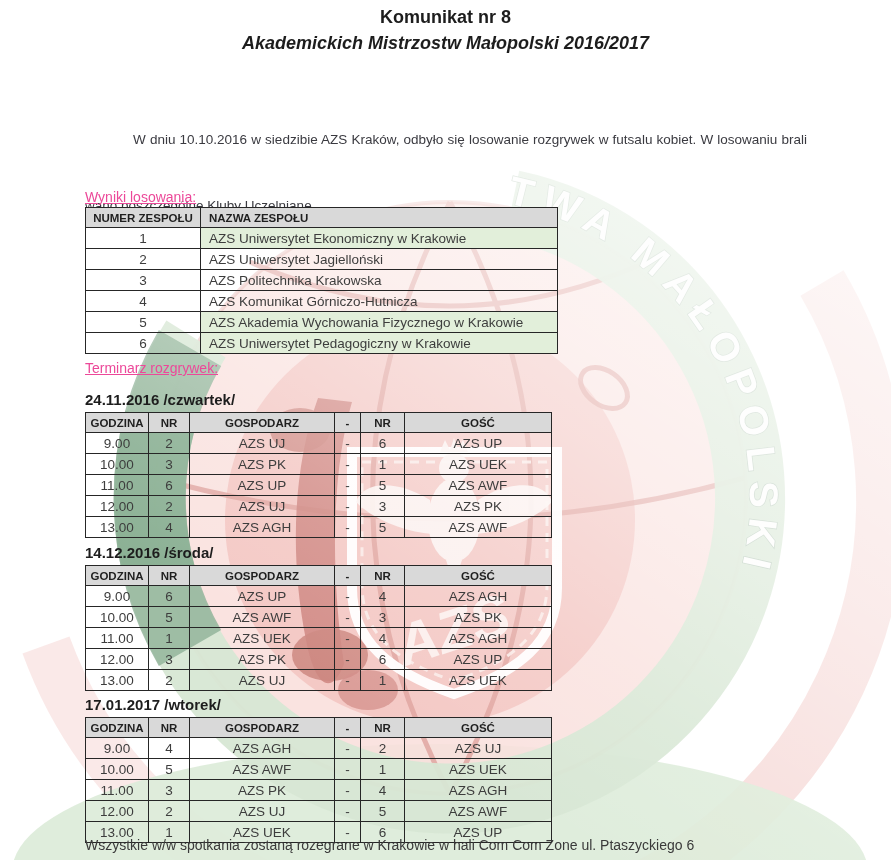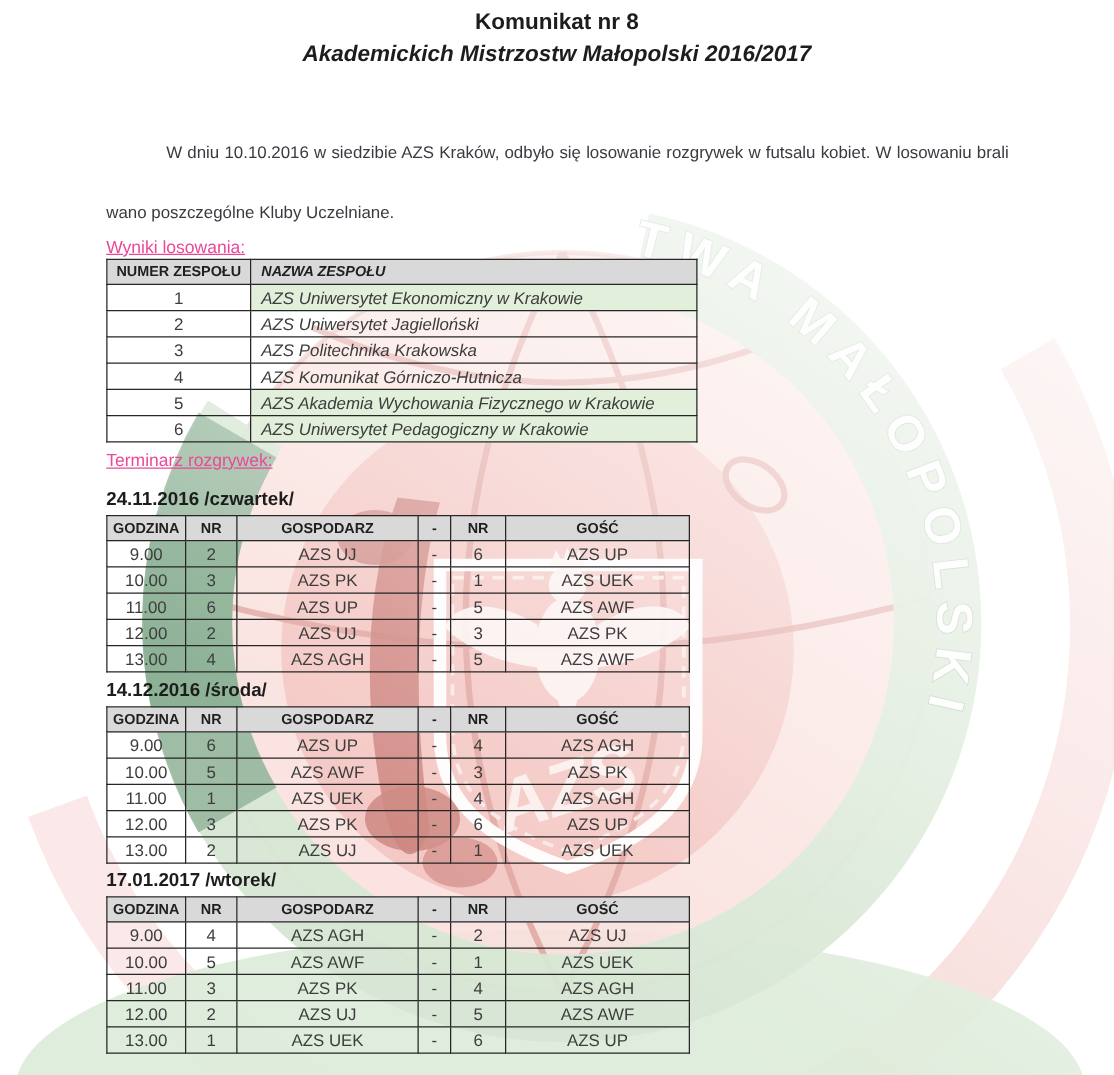--- a/index.html
+++ b/index.html
@@ -10,37 +10,37 @@
     color:#3c3c3c;
   }
   #watermark{position:absolute;left:0;top:0;width:891px;height:860px;z-index:0;}
   #content{position:absolute;left:0;top:0;width:891px;height:860px;z-index:1;}
 
   .title{position:absolute;left:0;width:891px;text-align:center;font-weight:bold;color:#1d1d1d;font-size:18px;line-height:24px;}
   #title1{top:5px;}
   #title2{top:31px;font-style:italic;}
 
   #intro{position:absolute;left:85px;top:110px;width:722px;font-size:13.5px;line-height:24px;color:#3a3a40;}
-  .intro-line{display:block;text-align:justify;white-space:normal;}
+  .intro-line{display:block;text-align:justify;white-space:normal;margin-top:18px;}
   .intro-line::after{content:"";display:inline-block;width:100%;height:0;}
   .intro-line:first-child{text-indent:48px;}
   .intro-line:last-child{text-align:left;}
   .intro-line:last-child::after{content:none;}
 
   .ulabel{position:absolute;left:85px;font-size:14px;color:#ec4899;text-decoration:underline;}
   #results-label{top:189px;}
   #schedule-label{top:360px;}
 
   table{border-collapse:collapse;table-layout:fixed;}
   table, th, td{border:1px solid #262626;}
   th{background:#d9d9d9;font-size:11.5px;font-weight:bold;color:#1f1f1f;height:19px;padding:0;text-align:center;}
   td{font-size:13.5px;height:20px;padding:0;text-align:center;vertical-align:middle;color:#3d3d3d;background:transparent;}
 
   #results-table{position:absolute;left:85px;top:207px;width:472px;}
-  #results-table th.name-h, #results-table td.name{text-align:left;padding-left:8px;font-style:italic;}
+  #results-table th.name-h, #results-table td.name{text-align:left;padding-left:8px;}
 
   .date-heading{position:absolute;left:85px;font-size:15px;font-weight:bold;color:#1d1d1d;}
   #dh0{top:391px;} #dh1{top:544px;} #dh2{top:696px;}
   .sched{position:absolute;left:85px;width:466px;}
   #sched0{top:412px;} #sched1{top:565px;} #sched2{top:717px;}
 
   #footer-note{position:absolute;left:85px;top:837px;font-size:14px;color:#3a3a3a;}
 </style>
 </head>
 <body>
@@ -352,13 +352,14 @@
           <td>13.00</td>
           <td>1</td>
           <td>AZS UEK</td>
           <td>-</td>
           <td>6</td>
           <td>AZS UP</td>
         </tr>
       </tbody>
     </table>
 
+  <div id="footer-note">Wszystkie w/w spotkania zostaną rozegrane w Krakowie w hali Com Com Zone ul. Ptaszyckiego 6</div>
 </div>
 
 </body></html>

